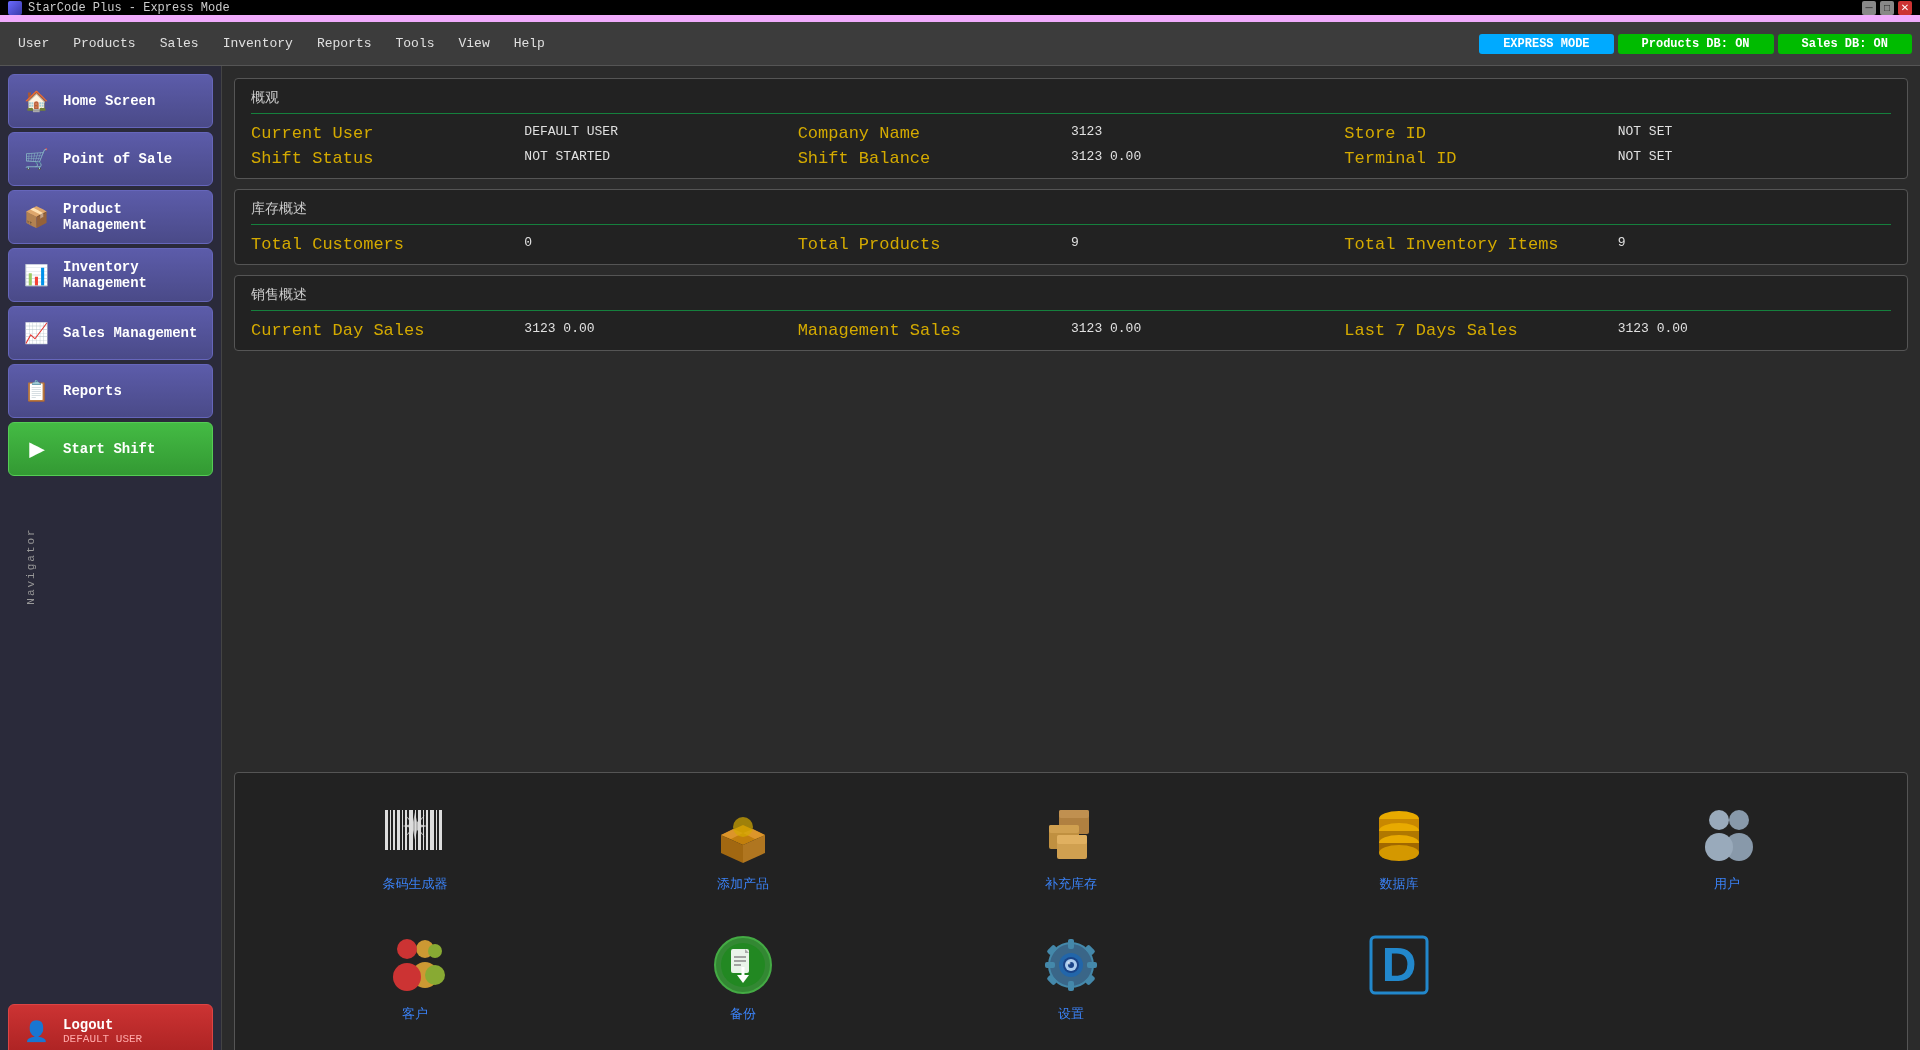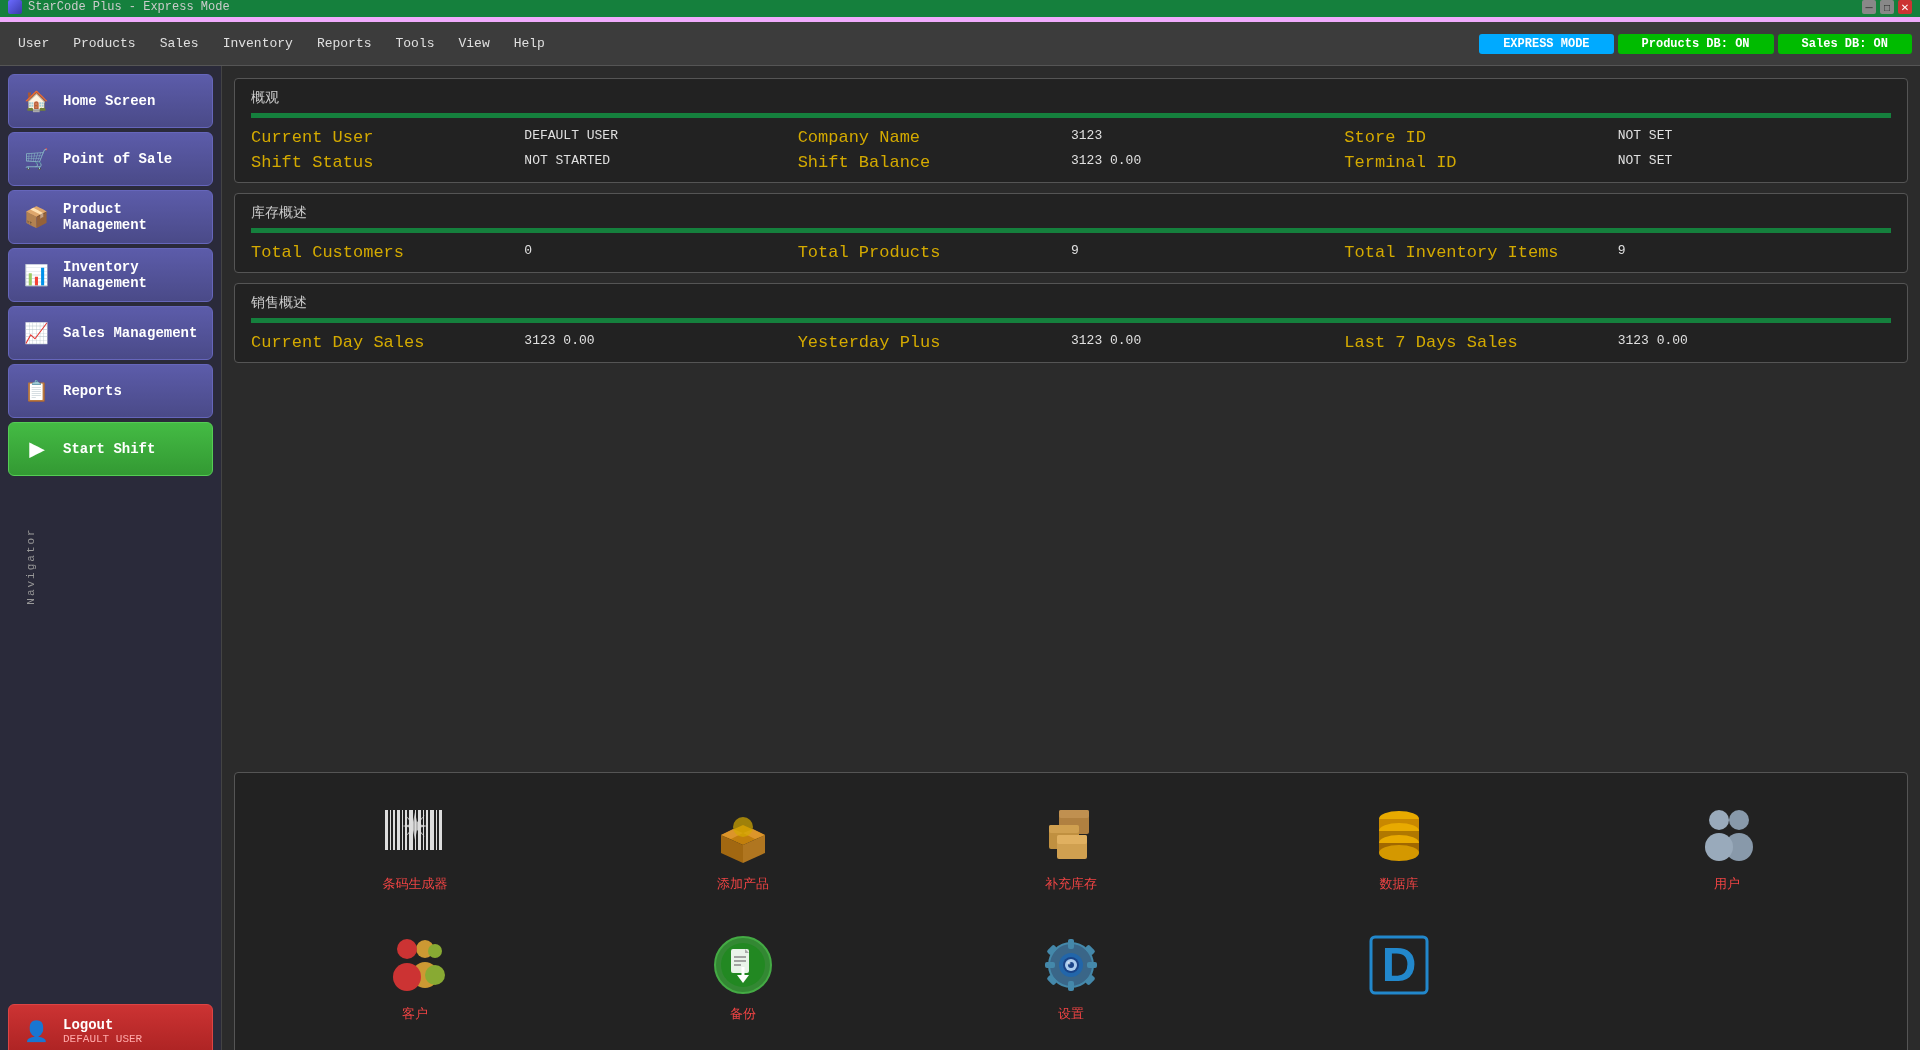--- a/index.html
+++ b/index.html
@@ -8,27 +8,27 @@
       height: 1050px;
       background: #2b2b2b;
       font-family: 'Courier New', monospace;
       font-size: 13px;
       color: #e0e0e0;
       overflow: hidden;
     }
 
     
     .title-bar {
-      background: #15803d;
+      background: #000000;
       height: 22px;
       display: flex;
-      align-items: flex-start;
+      align-items: center;
       justify-content: space-between;
       padding: 0 8px;
-      border-bottom: 5px solid #f0abfc;
+      border-bottom: 7px solid #f0abfc;
     }
     .title-bar-left {
       display: flex;
       align-items: center;
       gap: 6px;
       font-size: 12px;
       color: #ccc;
     }
     .title-bar-icon {
       width: 14px;
@@ -171,21 +171,21 @@
       border: 1px solid #555;
       border-radius: 4px;
       background: #222;
       padding: 10px 16px;
     }
     .section-title {
       font-size: 13px;
       color: #aaa;
       margin-bottom: 10px;
       padding-bottom: 6px;
-      border-bottom: 5px solid #15803d;
+      border-bottom: 1px solid #15803d;
     }
     .section-title-zh {
       color: #ccc;
       font-size: 14px;
     }
 
     .info-grid {
       display: grid;
       grid-template-columns: repeat(6, 1fr);
       gap: 6px 0;
@@ -223,21 +223,21 @@
     }
     .qa-icon {
       width: 64px;
       height: 64px;
       display: flex;
       align-items: center;
       justify-content: center;
       font-size: 40px;
     }
     .qa-label {
-      color: #ef4444;
+      color: #3b82f6;
       font-size: 13px;
     }
 
     
     ::-webkit-scrollbar { width: 6px; }
     ::-webkit-scrollbar-track { background: #222; }
     ::-webkit-scrollbar-thumb { background: #555; border-radius: 3px; }
 
     .spacer { flex: 1; }
   </style>
@@ -360,21 +360,21 @@
       </div>
     </div>
 
     <div class="section-panel">
       <div class="section-title">
         <span class="section-title-zh">销售概述</span>
       </div>
       <div class="stats-grid">
         <span class="info-label">Current Day Sales</span>
         <span class="info-value">3123 0.00</span>
-        <span class="info-label">Yesterday Plus</span>
+        <span class="info-label">Management Sales</span>
         <span class="info-value">3123 0.00</span>
         <span class="info-label">Last 7 Days Sales</span>
         <span class="info-value">3123 0.00</span>
       </div>
     </div>
 
     <div class="spacer"></div>
 
     <div class="section-panel">
       <div class="quick-access-grid">

